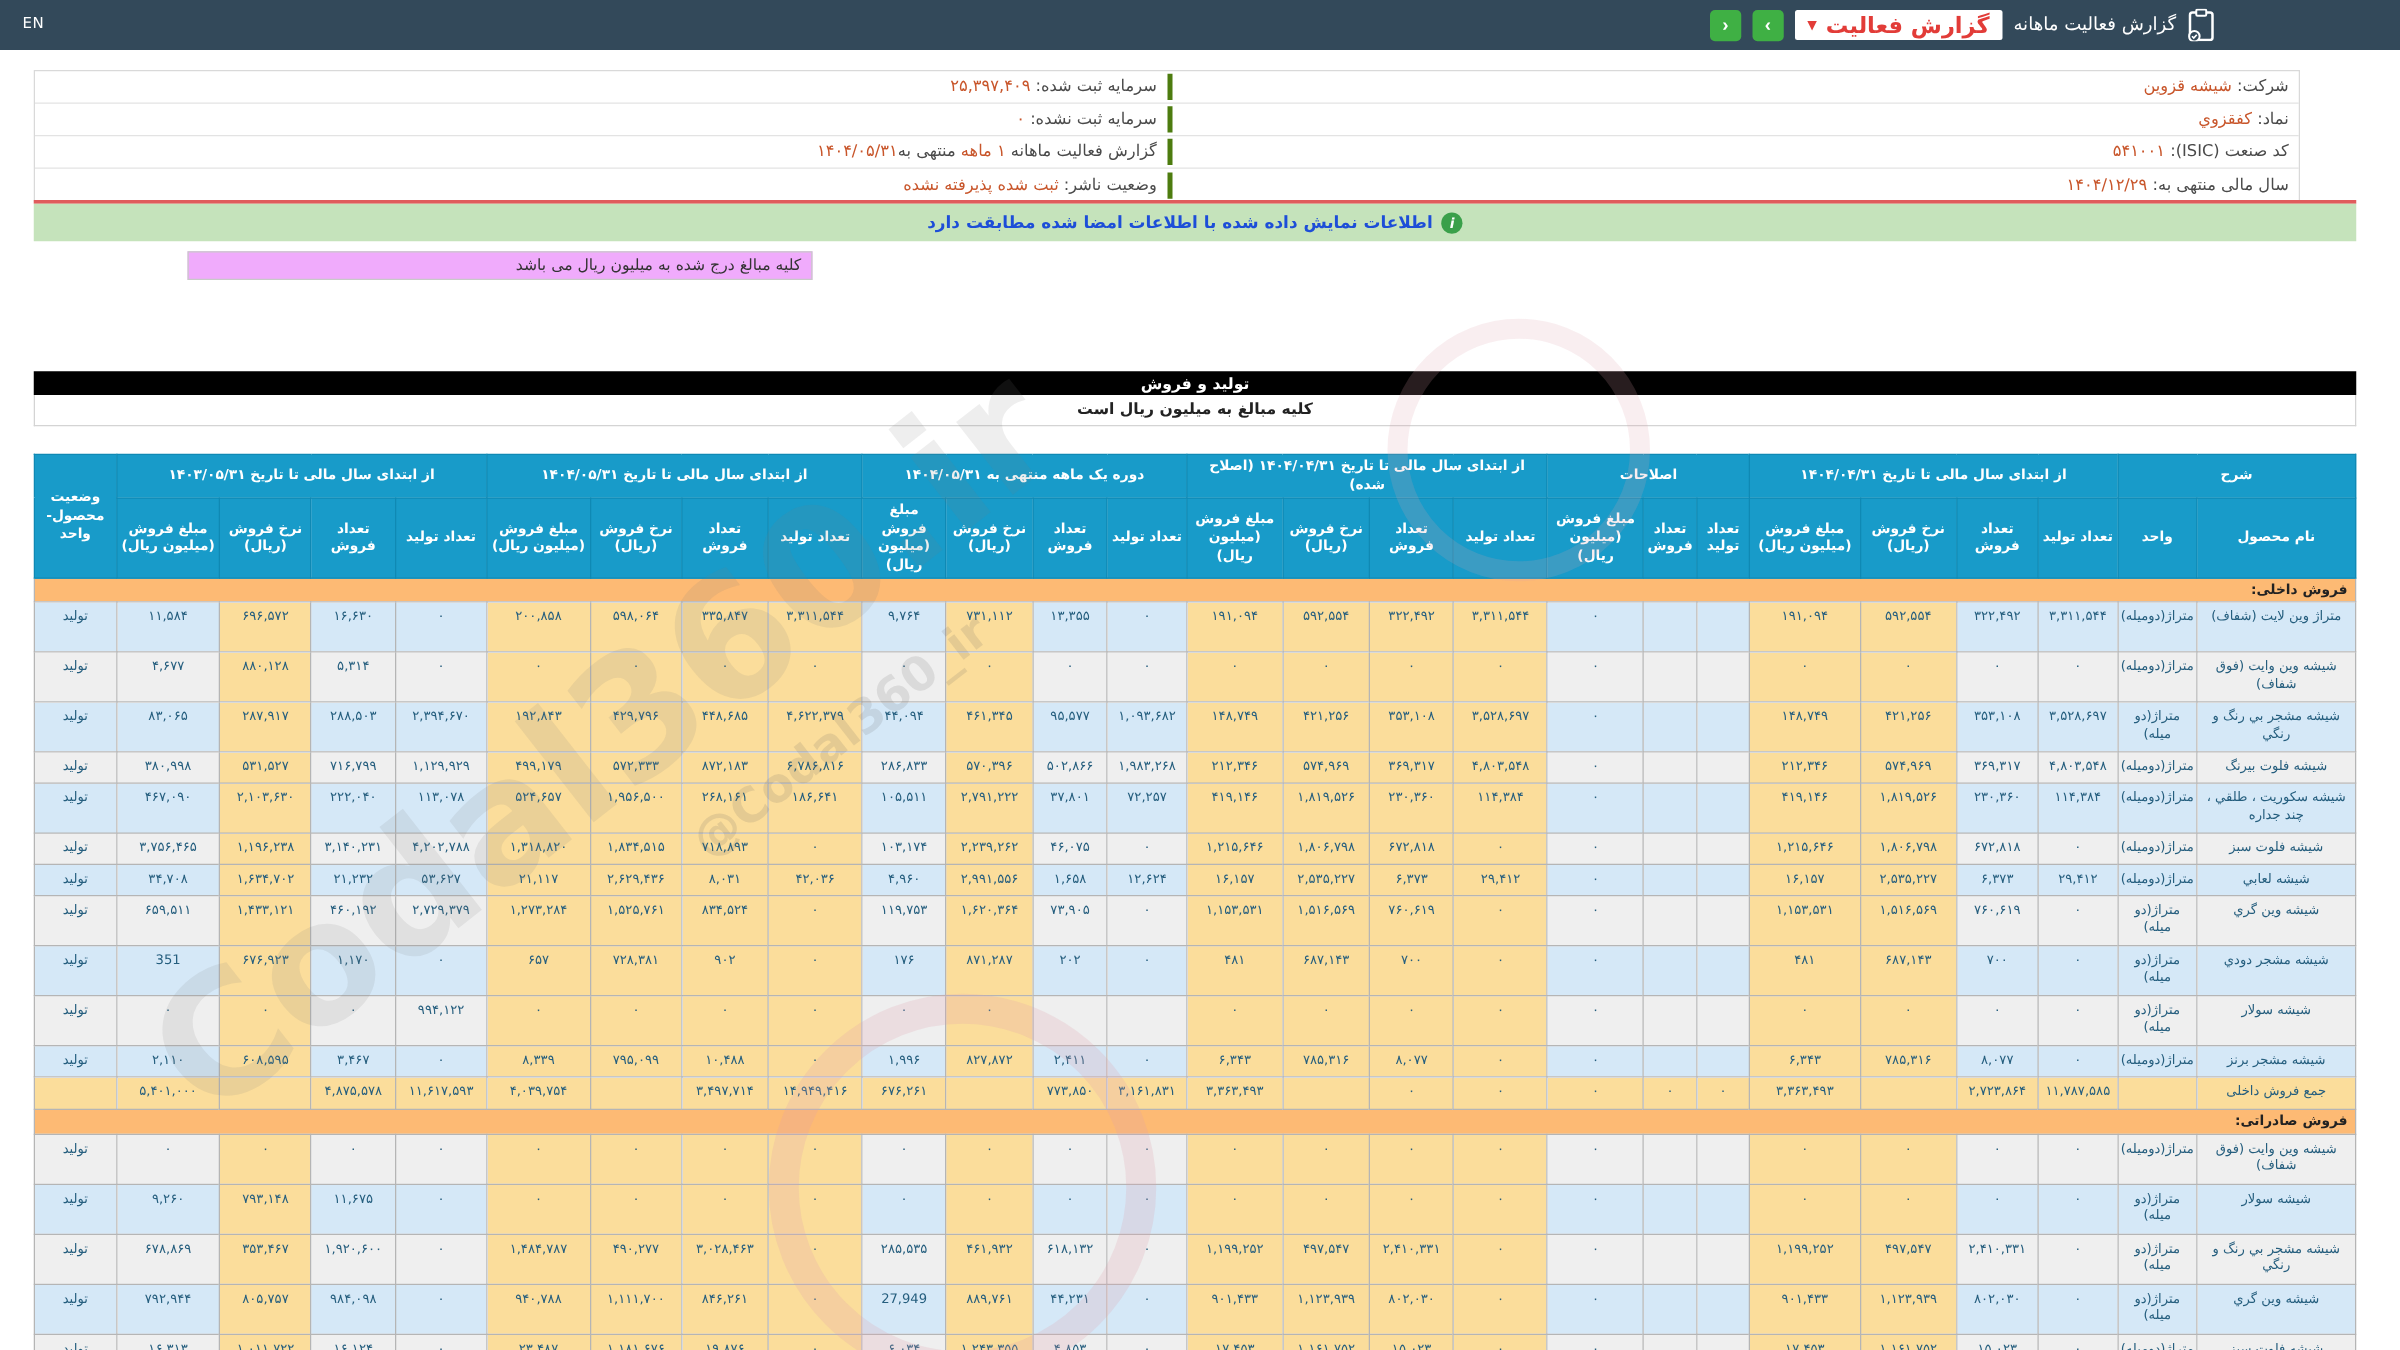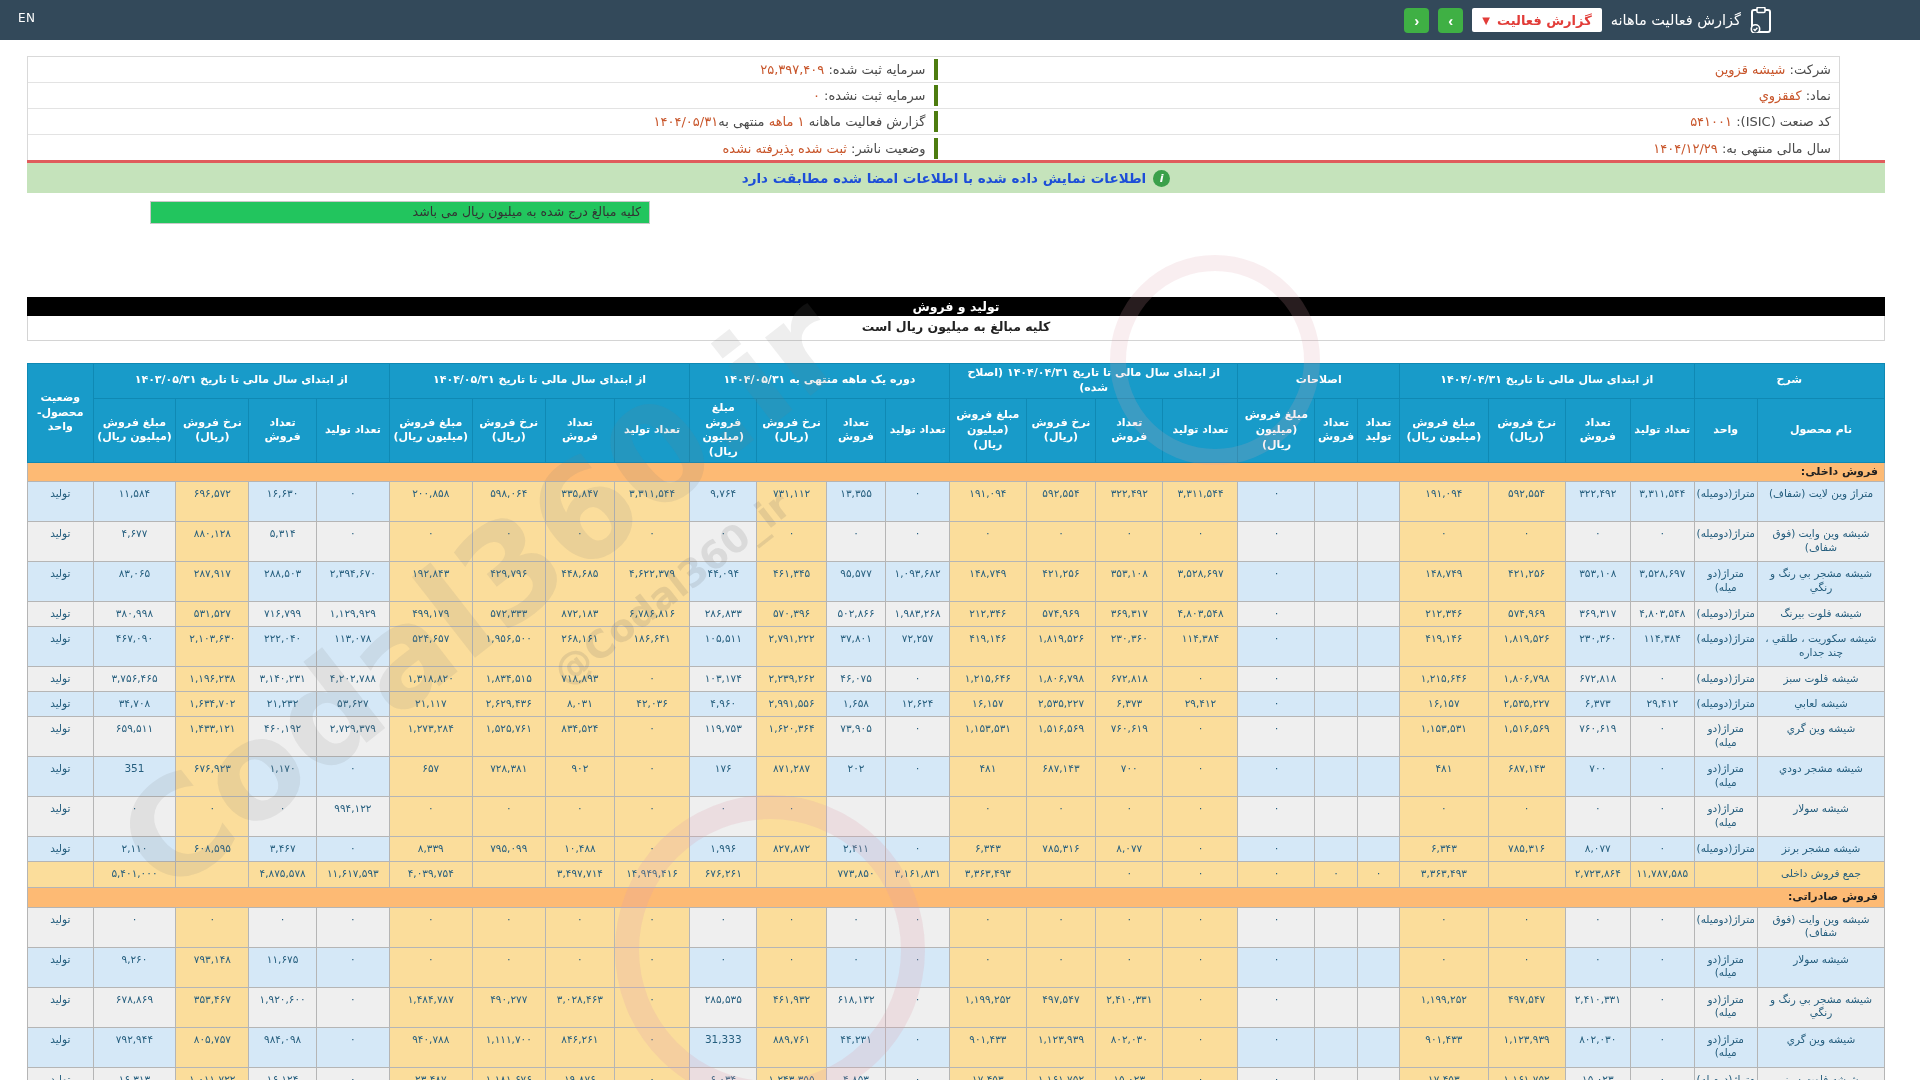--- a/index.html
+++ b/index.html
@@ -7,21 +7,21 @@
     font-family:"DejaVu Sans", sans-serif; }
   body { position:relative; direction:rtl; }
 
   
   .topbar { position:absolute; top:0; left:0; width:1920px; height:40px; background:#33495a; }
   .topbar-right { position:absolute; right:148px; top:0; height:40px; display:flex; align-items:center; gap:9px; }
   .clipboard-icon { width:22px; height:26px; position:relative; flex:0 0 auto; }
   .topbar-title { color:#fff; font-size:14.5px; white-space:nowrap; }
   .report-dropdown { background:#fff; border-radius:2px; height:24px; display:flex; align-items:center;
      gap:7px; padding:0 10px; cursor:pointer; }
-  .report-dropdown .lbl { color:#e23c38; font-size:13px; font-weight:bold; white-space:nowrap; }
+  .report-dropdown .lbl { color:#e23c38; font-size:18px; font-weight:bold; white-space:nowrap; }
   .report-dropdown .chev { color:#e23c38; font-size:10px; font-weight:bold; }
   .nav-btn { width:25px; height:25px; background:#3fb044; border:none; border-radius:4px; color:#fff;
      font-size:15px; font-weight:bold; line-height:23px; text-align:center; cursor:pointer; padding:0; }
   .en-link { position:absolute; left:18px; top:11px; color:#fff; font-size:12px; letter-spacing:.5px; cursor:pointer; }
 
   
   .info-table { position:absolute; top:56px; right:80px; left:27px; border:1px solid #d9d9d9; background:#fff; }
   .info-row { display:flex; border-bottom:1px solid #e3e3e3; min-height:26px; align-items:center; }
   .info-row:last-child { border-bottom:none; }
   .info-cell { width:50%; padding:3px 8px; font-size:13px; text-align:right; white-space:nowrap; }
@@ -30,21 +30,21 @@
   .info-cell .value { color:#c8552a; }
 
   
   .red-line { position:absolute; top:160px; right:35px; left:27px; height:3px; background:#e05c5c; }
   .notice-bar { position:absolute; top:163px; right:35px; left:27px; height:30px; background:#c5e3bb;
      display:flex; align-items:center; justify-content:center; gap:7px; }
   .notice-bar .txt { color:#1d4ed8; font-size:13.5px; font-weight:bold; }
   .info-icon { width:17px; height:17px; border-radius:50%; background:#3aa04a; color:#fff; font-size:11px;
      font-weight:bold; text-align:center; line-height:17px; font-style:italic; }
 
-  .amounts-note { position:absolute; top:201px; left:150px; width:500px; height:23px; background:#22c55e;
+  .amounts-note { position:absolute; top:201px; left:150px; width:500px; height:23px; background:#f0abfc;
      border:1px solid #c9c9c9; font-size:12.5px; color:#333; text-align:right; padding:2px 8px; direction:rtl; }
 
   
   .blue-bar { position:absolute; top:297px; right:35px; left:27px; height:19px; background:#000000;
      color:#fff; font-size:12.5px; font-weight:bold; text-align:center; line-height:19px; }
   .table-note { position:absolute; top:316px; right:35px; left:27px; height:25px; background:#fff;
      border:1px solid #d4d4d4; border-top:none; font-size:12.5px; font-weight:bold; color:#222;
      text-align:center; padding:3px 9px; }
 
   
@@ -635,21 +635,21 @@
           <td></td>
           <td></td>
           <td>۰</td>
           <td class="yellow">۰</td>
           <td class="yellow">۸۰۲,۰۳۰</td>
           <td class="yellow">۱,۱۲۳,۹۳۹</td>
           <td class="yellow">۹۰۱,۴۳۳</td>
           <td>۰</td>
           <td>۴۴,۲۳۱</td>
           <td class="yellow">۸۸۹,۷۶۱</td>
-          <td>31,333</td>
+          <td>27,949</td>
           <td class="yellow">۰</td>
           <td class="yellow">۸۴۶,۲۶۱</td>
           <td class="yellow">۱,۱۱۱,۷۰۰</td>
           <td class="yellow">۹۴۰,۷۸۸</td>
           <td>۰</td>
           <td>۹۸۴,۰۹۸</td>
           <td class="yellow">۸۰۵,۷۵۷</td>
           <td>۷۹۲,۹۴۴</td>
           <td>تولید</td>
         </tr>

